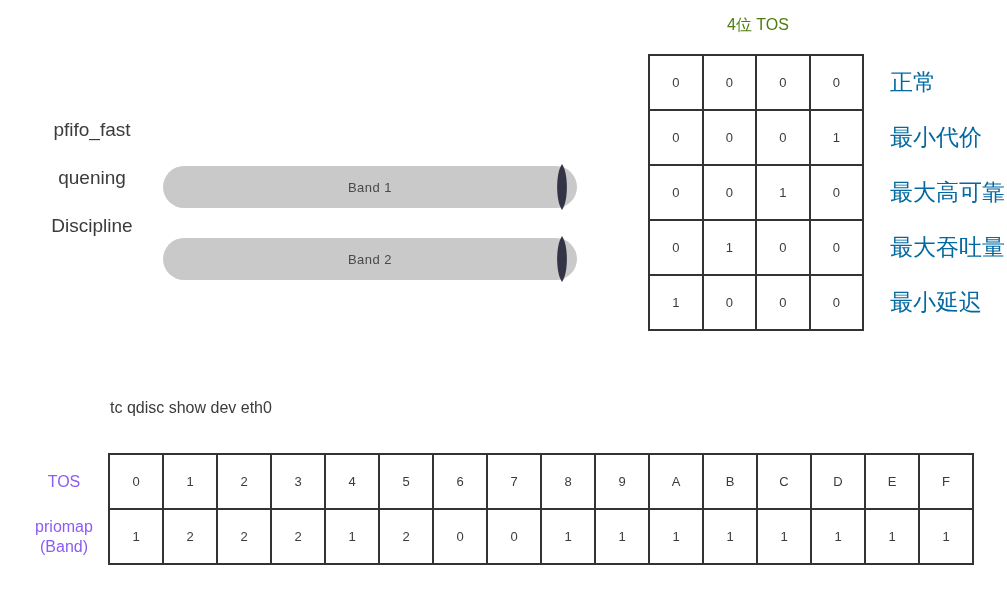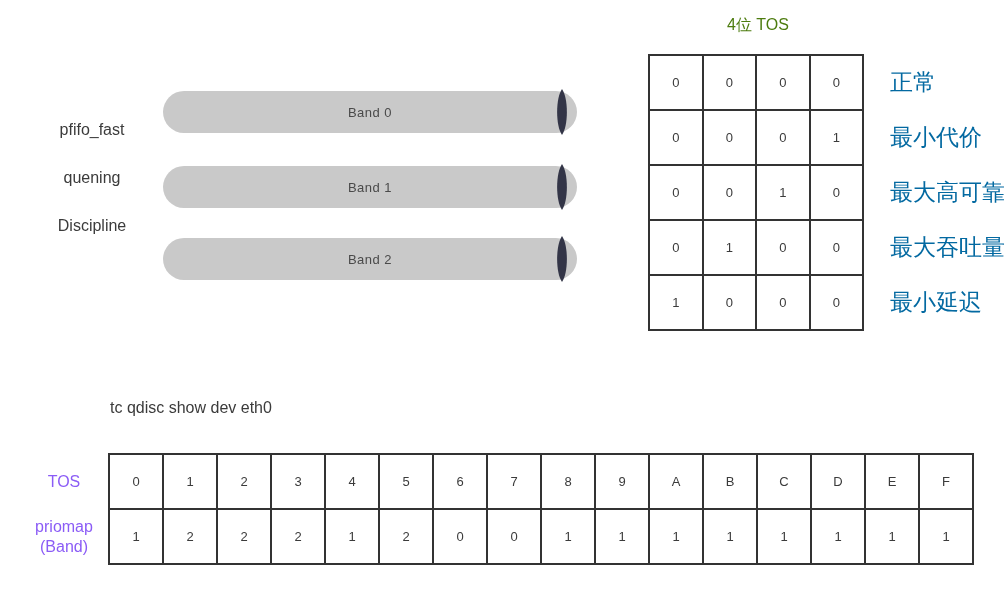--- a/index.html
+++ b/index.html
@@ -13,21 +13,21 @@
     overflow: hidden;
   }
 
   
   .left-labels {
     position: absolute;
     left: 18px;
     top: 106px;
     width: 148px;
     text-align: center;
-    font-size: 16px;
+    font-size: 19px;
     line-height: 48px;
     color: #3b3b3b;
   }
 
   
   .band {
     position: absolute;
     left: 163px;
     width: 414px;
     height: 42px;
@@ -131,26 +131,20 @@
 <body>
 
 <div class="canvas">
 
   <div class="left-labels">
     <div>pfifo_fast</div>
     <div>quening</div>
     <div>Discipline</div>
   </div>
 
-  <div class="band band-0">
-    <span class="band-label">Band 0</span>
-    <svg class="band-cap" viewBox="0 0 26 46" xmlns="http://www.w3.org/2000/svg">
-      <path d="M13 0 C 19.5 9, 19.5 37, 13 46 C 6.5 37, 6.5 9, 13 0 Z" fill="#333547"></path>
-    </svg>
-  </div>
   <div class="band band-1">
     <span class="band-label">Band 1</span>
     <svg class="band-cap" viewBox="0 0 26 46" xmlns="http://www.w3.org/2000/svg">
       <path d="M13 0 C 19.5 9, 19.5 37, 13 46 C 6.5 37, 6.5 9, 13 0 Z" fill="#333547"></path>
     </svg>
   </div>
   <div class="band band-2">
     <span class="band-label">Band 2</span>
     <svg class="band-cap" viewBox="0 0 26 46" xmlns="http://www.w3.org/2000/svg">
       <path d="M13 0 C 19.5 9, 19.5 37, 13 46 C 6.5 37, 6.5 9, 13 0 Z" fill="#333547"></path>

